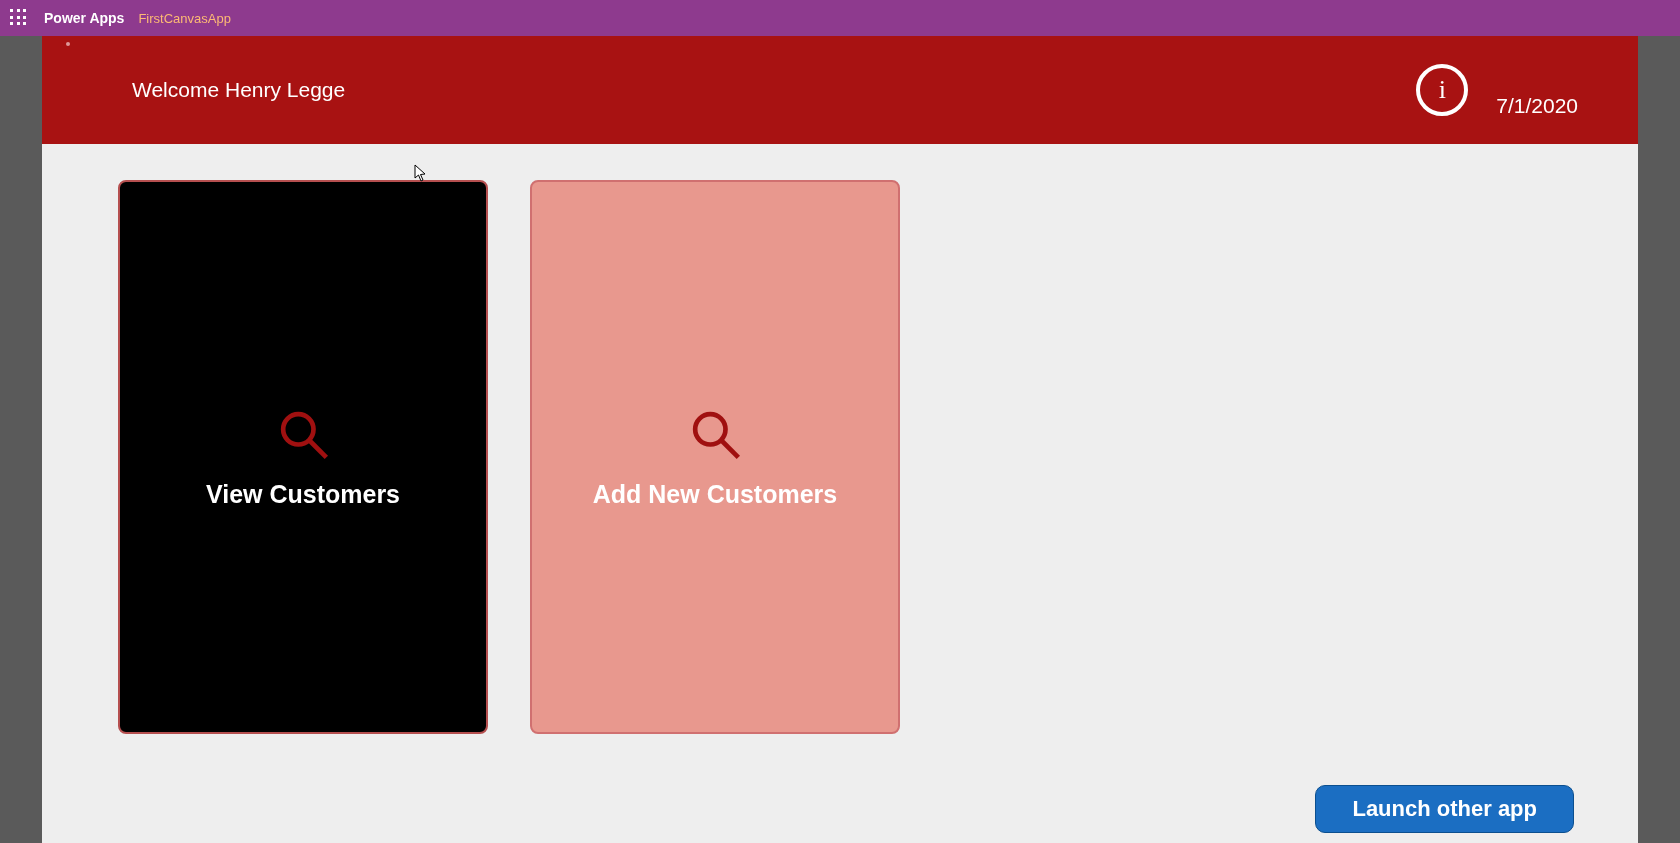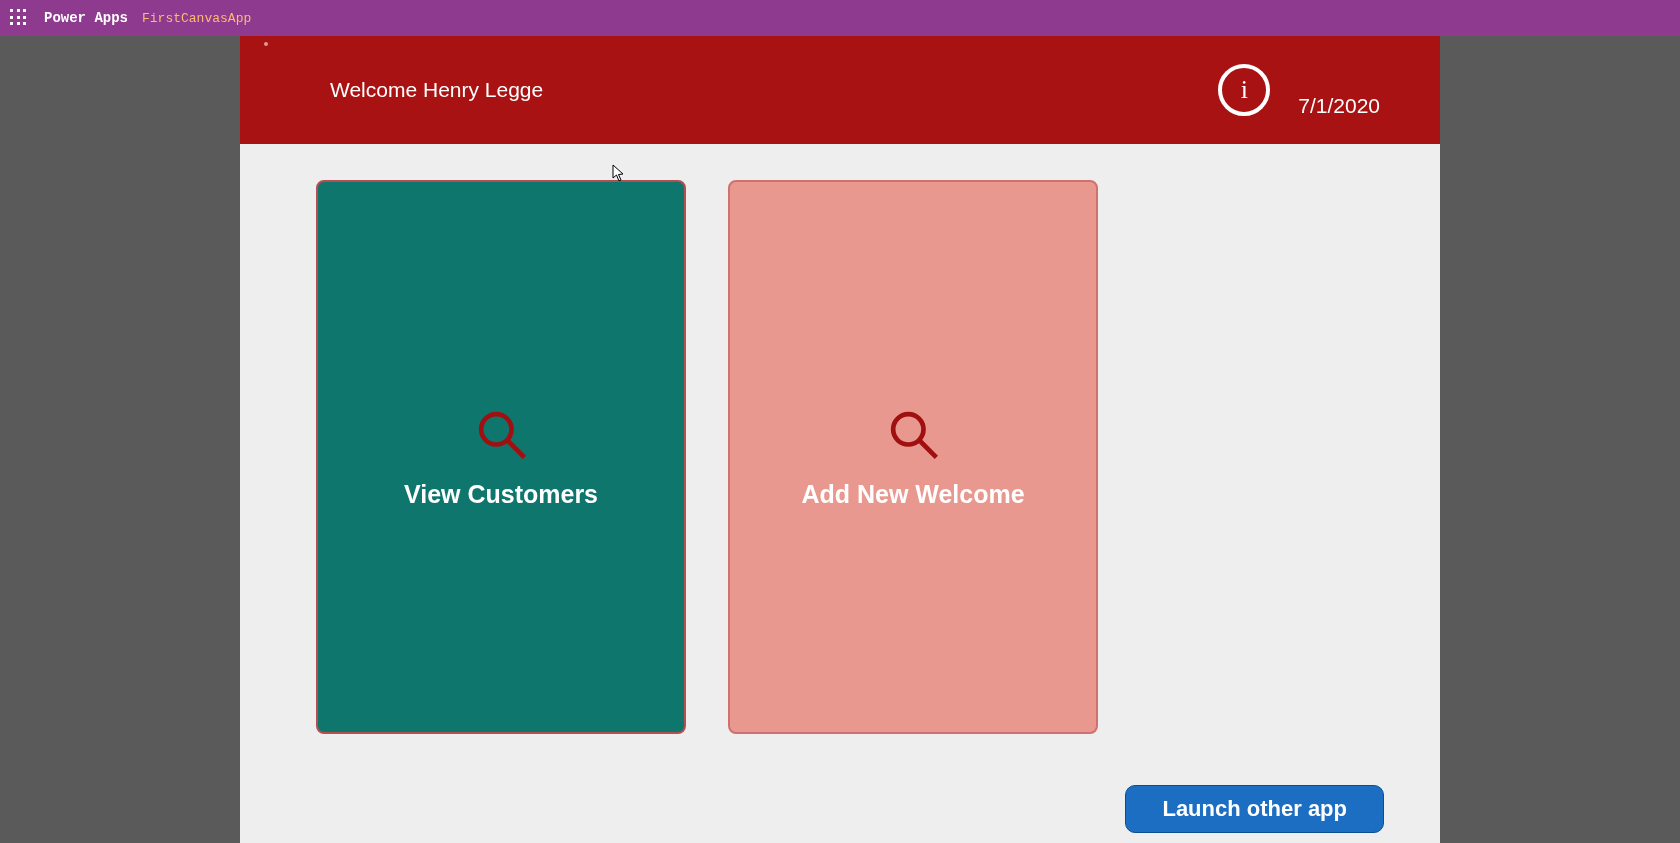--- a/index.html
+++ b/index.html
@@ -14,21 +14,20 @@
       height: 843px;
       overflow: hidden;
     }
     .top-bar {
       background: #8e3a8e;
       height: 36px;
       display: flex;
       align-items: center;
       padding: 0 10px;
       color: #fff;
-      font-family: Liberation Mono, monospace;
     }
     .waffle {
       width: 18px;
       height: 18px;
       display: grid;
       grid-template-columns: repeat(3, 1fr);
       grid-template-rows: repeat(3, 1fr);
       gap: 2px;
       margin-right: 16px;
       cursor: pointer;
@@ -46,21 +45,21 @@
     .app-name {
       font-size: 13px;
       color: #fdba74;
     }
     .canvas-stage {
       display: flex;
       justify-content: center;
       height: calc(100% - 36px);
     }
     .canvas {
-      width: 1200px;
+      width: 1596px;
       background: #eeeeee;
       position: relative;
       height: 100%;
       overflow: hidden;
     }
     .app-header {
       background: #a81212;
       height: 108px;
       display: flex;
       align-items: center;
@@ -122,39 +121,39 @@
       height: 554px;
       border-radius: 8px;
       display: flex;
       flex-direction: column;
       align-items: center;
       justify-content: center;
       gap: 18px;
       cursor: pointer;
     }
     .tile.primary {
-      background: #0f766e;
+      background: #000000;
       border: 2px solid #b54f4f;
     }
     .tile.secondary {
       background: #e8988e;
       border: 2px solid #d07070;
     }
     .tile-label {
       font-size: 25px;
       font-weight: 600;
       color: #fff;
     }
     .search-svg {
       width: 56px;
       height: 56px;
     }
     .launch-btn {
       position: absolute;
-      right: 56px;
+      right: 64px;
       bottom: 10px;
       background: #1b6ec2;
       border: 1px solid #0b4f8f;
       color: #fff;
       font-size: 22px;
       font-weight: 600;
       padding: 10px 36px;
       border-radius: 10px;
       cursor: pointer;
     }
@@ -203,21 +202,21 @@
           <line x1="15" y1="15" x2="22" y2="22"></line>
         </svg>
         <div class="tile-label">View Customers</div>
       </div>
 
       <div class="tile secondary">
         <svg class="search-svg" viewBox="0 0 24 24" fill="none" stroke="#a01010" stroke-width="2">
           <circle cx="10" cy="10" r="6.5"></circle>
           <line x1="15" y1="15" x2="22" y2="22"></line>
         </svg>
-        <div class="tile-label">Add New Welcome</div>
+        <div class="tile-label">Add New Customers</div>
       </div>
 
 
     </div>
 
     <button class="launch-btn">Launch other app</button>
 
     <svg class="cursor" width="14" height="18" viewBox="0 0 14 18">
       <path d="M1 1 L1 14 L4.5 11 L7 17 L9 16 L6.5 10.5 L11 10 Z" fill="#fff" stroke="#000" stroke-width="1"></path>
     </svg>

